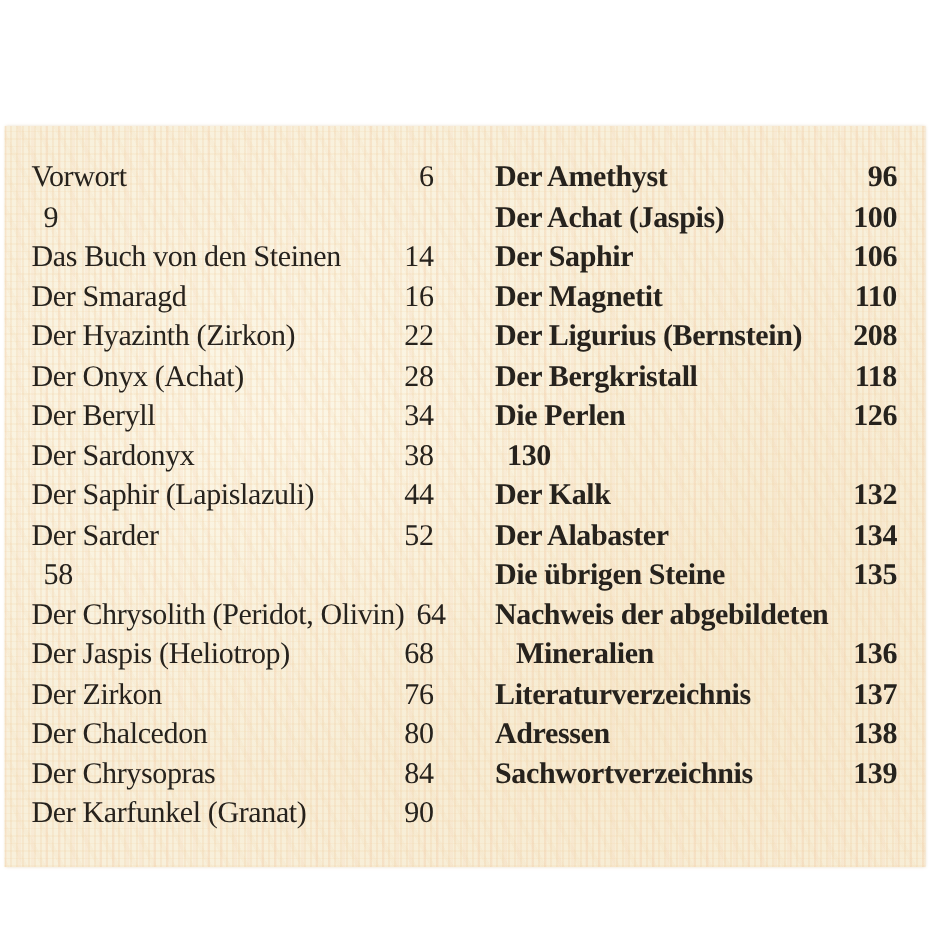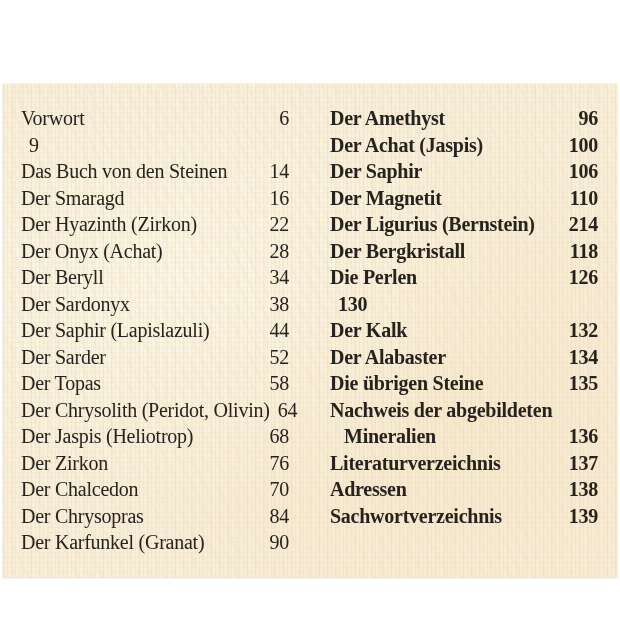--- a/index.html
+++ b/index.html
@@ -111,38 +111,37 @@
           </div>
           <div class="toc-row">
             <span class="label">Der Saphir (Lapislazuli)</span>
             <span class="page">44</span>
           </div>
           <div class="toc-row">
             <span class="label">Der Sarder</span>
             <span class="page">52</span>
           </div>
           <div class="toc-row">
-            <span class="label">Der Topas</span>
             <span class="page">58</span>
           </div>
           <div class="toc-row">
             <span class="label">Der Chrysolith (Peridot, Olivin)</span>
             <span class="page">64</span>
           </div>
           <div class="toc-row">
             <span class="label">Der Jaspis (Heliotrop)</span>
             <span class="page">68</span>
           </div>
           <div class="toc-row">
             <span class="label">Der Zirkon</span>
             <span class="page">76</span>
           </div>
           <div class="toc-row">
             <span class="label">Der Chalcedon</span>
-            <span class="page">70</span>
+            <span class="page">80</span>
           </div>
           <div class="toc-row">
             <span class="label">Der Chrysopras</span>
             <span class="page">84</span>
           </div>
           <div class="toc-row">
             <span class="label">Der Karfunkel (Granat)</span>
             <span class="page">90</span>
           </div>
         </div>
@@ -158,21 +157,21 @@
           <div class="toc-row">
             <span class="label">Der Saphir</span>
             <span class="page">106</span>
           </div>
           <div class="toc-row">
             <span class="label">Der Magnetit</span>
             <span class="page">110</span>
           </div>
           <div class="toc-row">
             <span class="label">Der Ligurius (Bernstein)</span>
-            <span class="page">214</span>
+            <span class="page">208</span>
           </div>
           <div class="toc-row">
             <span class="label">Der Bergkristall</span>
             <span class="page">118</span>
           </div>
           <div class="toc-row">
             <span class="label">Die Perlen</span>
             <span class="page">126</span>
           </div>
           <div class="toc-row">

